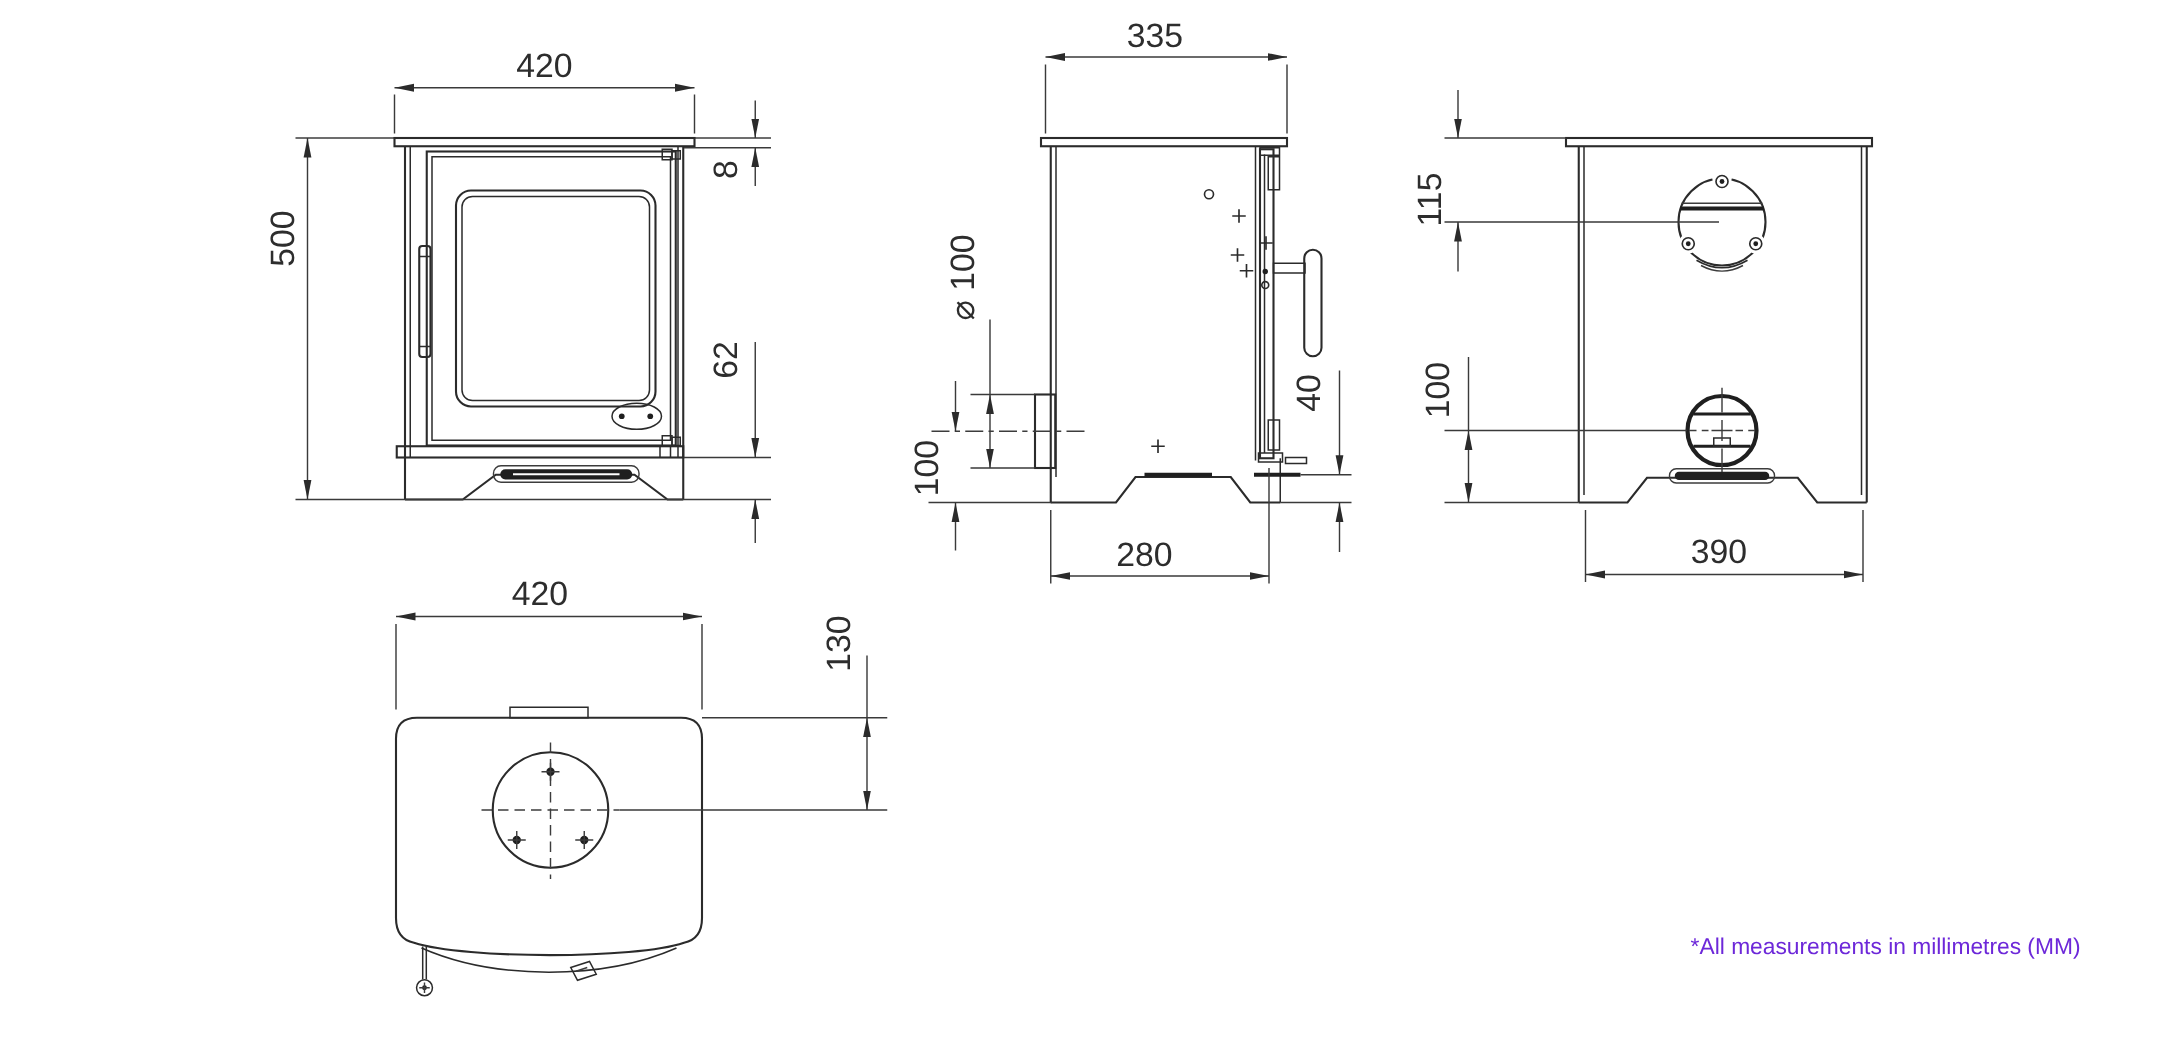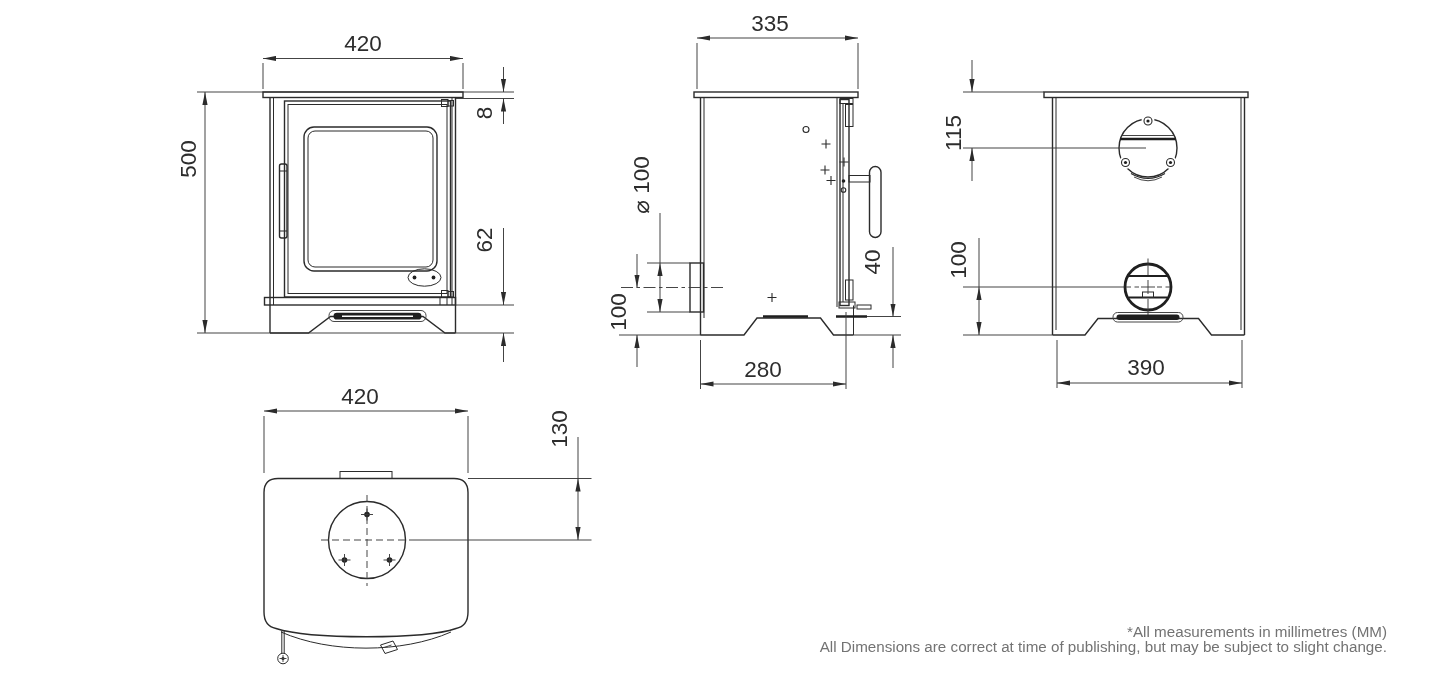--- a/index.html
+++ b/index.html
@@ -10,21 +10,21 @@
   .obj{stroke:#2b2b2b;stroke-width:1.4;fill:none;stroke-linecap:butt;stroke-linejoin:miter;}
   .obj2{stroke:#2b2b2b;stroke-width:1;fill:none;}
   .thin{stroke:#3c3c3c;stroke-width:0.95;fill:none;}
   .thk{stroke:#1f1f1f;stroke-width:2.7;fill:none;}
   .filldark{fill:#1f1f1f;stroke:none;}
   .dim{stroke:#3a3a3a;stroke-width:0.95;fill:none;}
   .dash{stroke:#3c3c3c;stroke-width:0.95;fill:none;stroke-dasharray:7 4;}
   .dashdot{stroke:#3c3c3c;stroke-width:0.95;fill:none;stroke-dasharray:12 3.5 3.5 3.5;}
   .mark{stroke:#2b2b2b;stroke-width:1.1;fill:none;}
   .dimtxt{font-family:"Liberation Sans", sans-serif;font-size:22.5px;fill:#2d2d2d;}
-  .notes{position:absolute;right:58px;top:624px;text-align:right;color:#737373;
+  .notes{position:absolute;right:58px;top:624px;text-align:right;color:#6d28d9;
          font-size:15.2px;line-height:15.4px;font-family:"Liberation Sans", sans-serif;}
   .notes div{white-space:nowrap;}
 </style>
 </head>
 <body>
 
 <div class="stage">
 <svg width="1445" height="699" viewBox="0 0 1445 699">
   <defs>
     <marker id="arr" orient="auto-start-reverse" markerUnits="userSpaceOnUse" markerWidth="14" markerHeight="6" refX="13" refY="3">
@@ -268,15 +268,14 @@
       <path class="dim" d="M468,478.5 H591.5 M413,540 H591.5"></path>
       <path class="dim" d="M578,437 V478.5"></path>
       <path class="dim" d="M578,478.5 V540" marker-start="url(#arr)" marker-end="url(#arr)"></path>
       <text class="dimtxt" text-anchor="middle" transform="rotate(-90 566.5 429)" x="566.5" y="429">130</text>
     </g>
   </g>
 </svg>
 
 <div class="notes">
   <div>*All measurements in millimetres (MM)</div>
-  <div>All Dimensions are correct at time of publishing, but may be subject to slight change.</div>
 </div>
 </div>
 
 </body></html>

